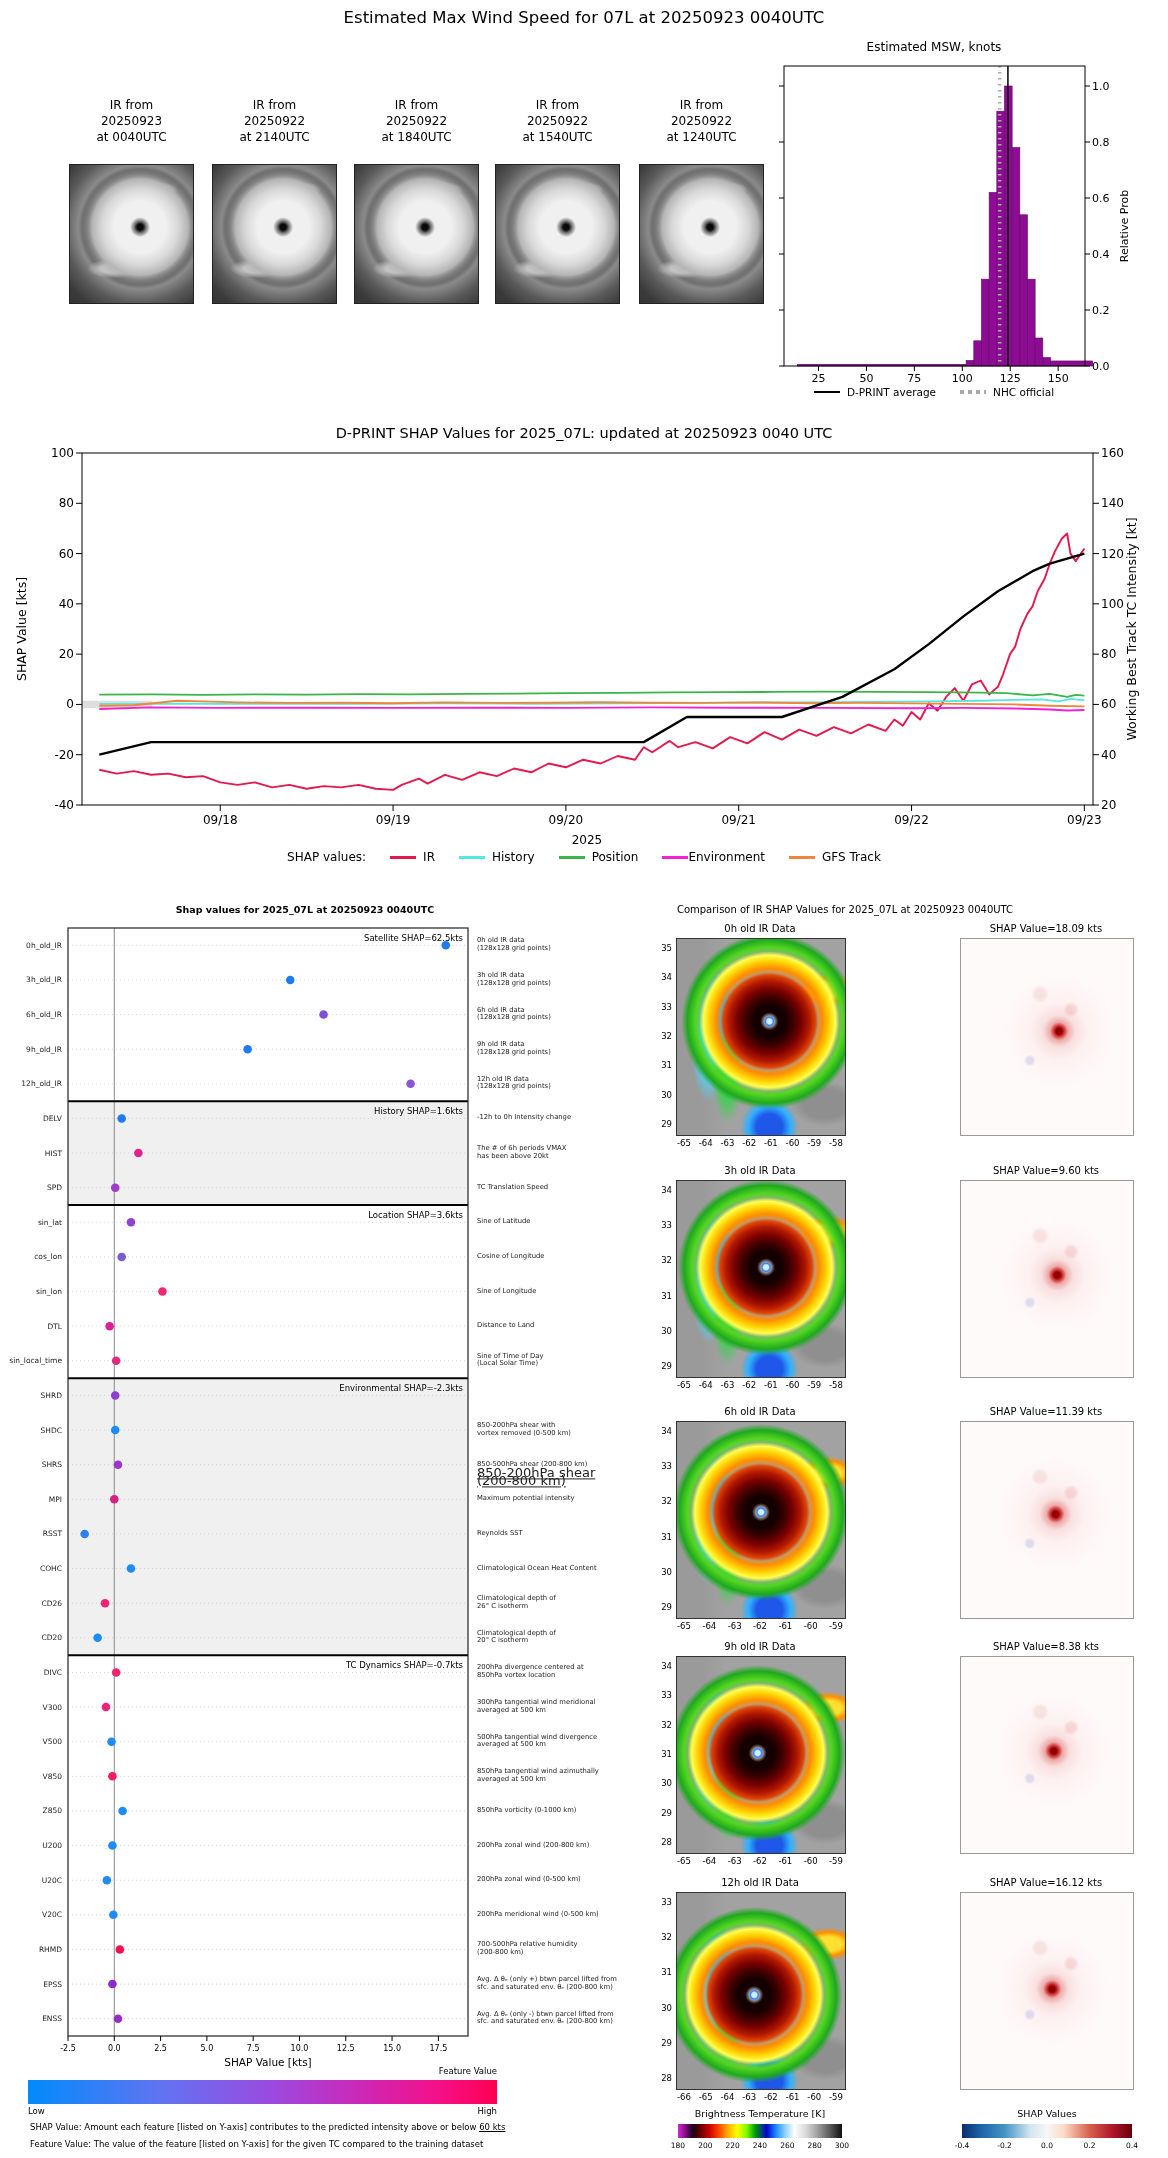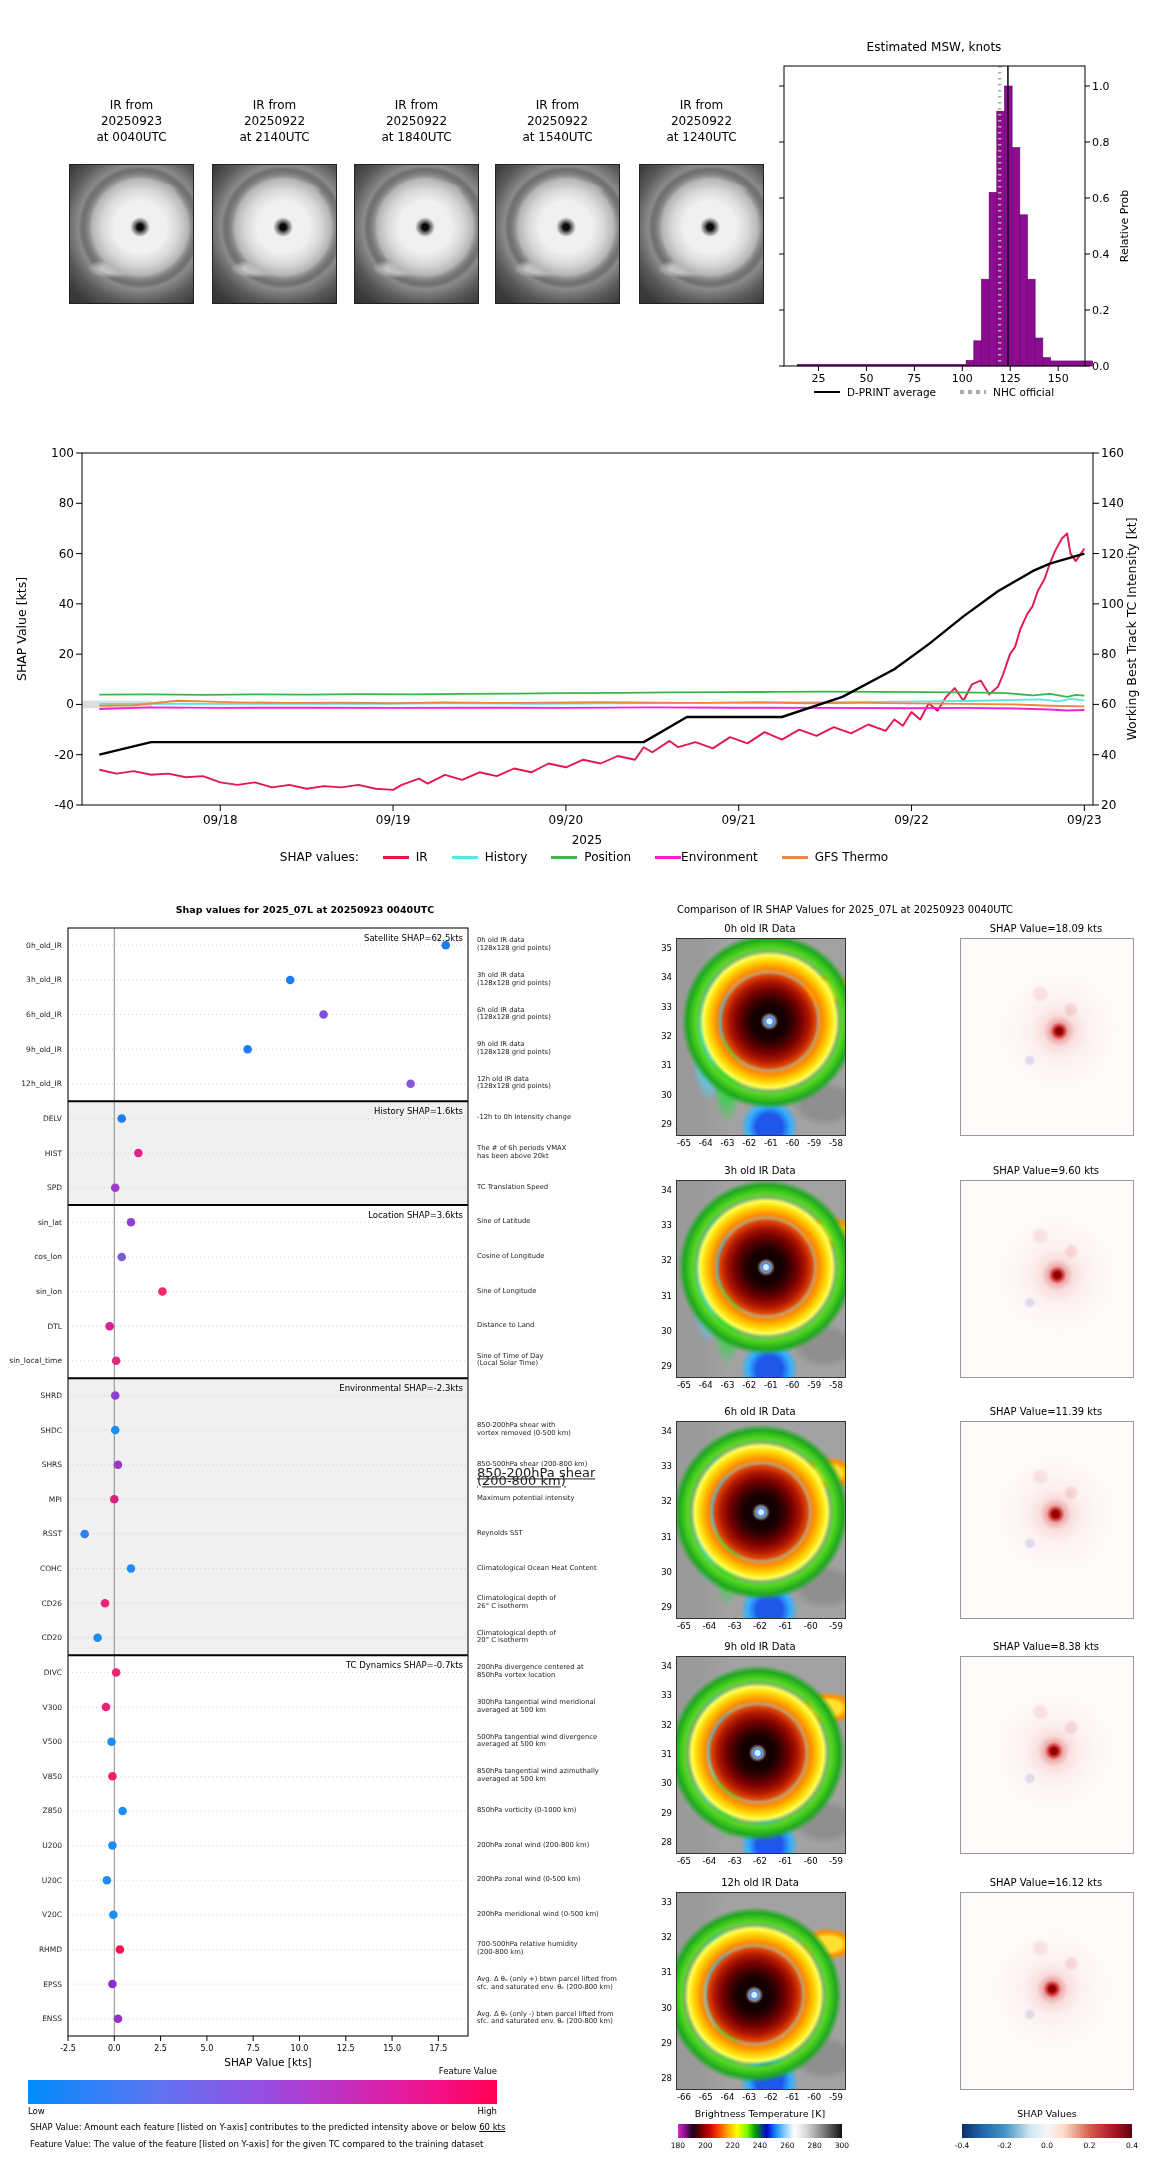--- a/index.html
+++ b/index.html
@@ -36,20 +36,21 @@
     radial-gradient(circle at 46% 28%, rgba(230,170,170,.3) 0 5px, transparent 9px);}
   .cbar-feature{background:linear-gradient(90deg,#008bfb 0%,#5f74f2 28%,#9b4ae0 52%,#cf26b4 72%,#f50f86 88%,#ff0051 100%);}
   .cbar-bt{background:linear-gradient(90deg,#d627d6 0%,#7a0c7a 5%,#1a001a 9%,#5c0000 13%,#c80000 19%,#ff4500 25%,#ffa500 30%,#ffff00 36%,#7cfc00 42%,#00a000 47%,#0000cd 54%,#1e90ff 60%,#87cefa 65%,#ffffff 71%,#d9d9d9 78%,#a0a0a0 85%,#606060 92%,#101010 100%);}
   .cbar-shap{background:linear-gradient(90deg,#08306b 0%,#2166ac 12%,#4393c3 25%,#d1e5f0 40%,#f7f7f7 50%,#fddbc7 60%,#d6604d 75%,#b2182b 88%,#67000d 100%);}
 </style>
 </head>
 <body>
 
 <div id="canvas">
 
+  <div class="abs ctr" style="left:0;top:8px;width:1168px;font-size:16.5px;">Estimated Max Wind Speed for 07L at 20250923 0040UTC</div>
 
   <div class="abs ctr" style="left:740px;top:40px;width:388px;font-size:12px;">Estimated MSW, knots</div>
   <svg id="hist-svg" class="abs" style="left:740px;top:40px;" width="428" height="344">
       <rect x="57.4203821656051" y="324.32" width="168.71337579617833" height="1.6800000000000068" fill="#8e0c94" stroke="#5c0763" stroke-width="0.6"></rect>
       <rect x="226.13375796178343" y="320.4" width="7.668789808917211" height="5.600000000000023" fill="#8e0c94" stroke="#5c0763" stroke-width="0.6"></rect>
       <rect x="233.80254777070064" y="300.8" width="7.668789808917182" height="25.19999999999999" fill="#8e0c94" stroke="#5c0763" stroke-width="0.6"></rect>
       <rect x="241.47133757961782" y="239.2" width="7.668789808917211" height="86.80000000000001" fill="#8e0c94" stroke="#5c0763" stroke-width="0.6"></rect>
       <rect x="249.14012738853503" y="152.4" width="7.668789808917182" height="173.6" fill="#8e0c94" stroke="#5c0763" stroke-width="0.6"></rect>
       <rect x="256.8089171974522" y="71.19999999999999" width="7.668789808917211" height="254.8" fill="#8e0c94" stroke="#5c0763" stroke-width="0.6"></rect>
       <rect x="264.4777070063694" y="46" width="7.668789808917154" height="280" fill="#8e0c94" stroke="#5c0763" stroke-width="0.6"></rect>
@@ -99,20 +100,21 @@
     <span style="display:flex;align-items:center;gap:7px;">
       <span class="leg-solid"></span>
       <span>D-PRINT average</span>
     </span>
     <span style="display:flex;align-items:center;gap:7px;">
       <span class="leg-dotted"></span>
       <span>NHC official</span>
     </span>
   </div>
 
+  <div class="abs ctr" style="left:0;top:425px;width:1168px;font-size:14.5px;">D-PRINT SHAP Values for 2025_07L: updated at 20250923 0040 UTC</div>
   <svg id="ts-svg" class="abs" style="left:0;top:420px;" width="1168" height="440">
       <rect x="82" y="280.65714285714284" width="70" height="7.5428571428571445" fill="#dedede"></rect>
       <polyline points="99.3,349.8 116.6,353.6 133.8,351.1 151.1,354.8 168.4,353.6 185.7,357.3 203.0,356.1 220.3,362.4 237.5,364.9 254.8,362.4 272.1,367.4 289.4,364.9 306.7,368.7 323.9,366.1 341.2,367.4 358.5,364.9 375.8,368.7 393.1,369.9 401.7,364.9 419.0,358.6 427.6,363.6 444.9,354.8 462.2,359.9 479.5,352.3 496.8,356.1 514.1,348.5 531.3,352.3 548.6,343.5 565.9,347.3 583.2,339.7 600.5,343.5 617.7,336.0 635.0,339.7 643.7,327.2 652.3,332.2 669.6,320.9 678.2,327.2 695.5,322.1 712.8,328.4 730.1,317.1 747.4,323.4 764.6,312.1 781.9,319.6 799.2,309.6 816.5,315.9 833.8,307.1 851.1,313.3 868.3,304.5 885.6,310.8 894.3,299.5 902.9,305.8 911.5,292.0 920.2,299.5 928.8,283.2 937.5,290.7 946.1,276.9 954.7,268.1 963.4,280.7 972.0,264.3 980.7,260.5 989.3,274.4 997.9,266.8 1003.1,254.3 1010.0,234.1 1015.2,226.6 1020.4,209.0 1027.3,193.9 1032.5,186.4 1037.7,171.3 1044.6,158.7 1049.8,143.6 1055.0,131.1 1061.9,118.5 1067.1,113.5 1070.5,133.6 1075.7,141.1 1079.2,136.1 1084.4,128.5" fill="none" stroke="#e3194e" stroke-width="1.9" stroke-linejoin="round"></polyline>
       <polyline points="99.3,283.9 185.7,283.7 272.1,283.9 358.5,283.7 444.9,283.4 531.3,283.7 617.7,283.2 704.2,282.9 790.6,282.4 877.0,281.9 928.8,281.4 980.7,280.7 1015.2,279.9 1041.2,279.4 1058.4,281.4 1070.5,278.9 1084.4,280.4" fill="none" stroke="#55e8e0" stroke-width="1.9" stroke-linejoin="round"></polyline>
       <polyline points="99.3,274.6 151.1,274.4 203.0,274.9 254.8,274.4 306.7,274.6 358.5,274.1 410.4,274.4 462.2,273.9 514.1,273.6 565.9,273.1 617.7,272.9 669.6,272.4 721.4,272.1 773.3,271.9 825.1,271.6 877.0,271.9 928.8,272.1 980.7,272.6 1006.6,273.1 1032.5,275.4 1049.8,273.9 1067.1,276.9 1075.7,274.9 1084.4,275.6" fill="none" stroke="#3bb54a" stroke-width="1.9" stroke-linejoin="round"></polyline>
       <polyline points="99.3,289.0 151.1,287.4 220.3,287.9 306.7,287.7 393.1,287.9 479.5,287.7 565.9,287.9 652.3,287.4 738.7,287.7 825.1,287.9 911.5,288.2 963.4,287.9 1015.2,288.5 1049.8,289.5 1067.1,290.5 1084.4,290.0" fill="none" stroke="#f320d6" stroke-width="1.9" stroke-linejoin="round"></polyline>
       <polyline points="99.3,285.7 133.8,285.2 177.1,280.7 203.0,281.4 237.5,282.4 289.4,282.9 341.2,282.7 393.1,283.2 444.9,282.4 496.8,282.9 548.6,282.7 600.5,282.2 652.3,282.7 704.2,282.9 756.0,282.4 807.8,283.2 859.7,282.9 911.5,283.4 963.4,283.9 1015.2,284.4 1049.8,285.7 1084.4,286.4" fill="none" stroke="#f0863c" stroke-width="1.9" stroke-linejoin="round"></polyline>
       <polyline points="99.3,334.7 151.1,322.1 643.7,322.1 686.9,297.0 781.9,297.0 842.4,276.9 894.3,249.2 928.8,224.1 963.4,196.4 997.9,171.3 1032.5,151.2 1049.8,143.6 1084.4,133.6" fill="none" stroke="#000000" stroke-width="2.4" stroke-linejoin="round"></polyline>
       <rect x="82" y="33" width="1011" height="352" fill="none" stroke="#000" stroke-width="1"></rect>
       <line x1="82" x2="76" y1="385" y2="385" stroke="#000"></line>
@@ -176,21 +178,21 @@
       <span style="display: flex; align-items: center; gap: 7px;">
         <span style="display: inline-block; width: 26px; height: 3px; background: rgb(59, 181, 74);"></span>
         <span>Position</span>
       </span>
       <span style="display: flex; align-items: center; ">
         <span style="display: inline-block; width: 26px; height: 3px; background: rgb(243, 32, 214);"></span>
         <span>Environment</span>
       </span>
       <span style="display: flex; align-items: center; gap: 7px;">
         <span style="display: inline-block; width: 26px; height: 3px; background: rgb(240, 134, 60);"></span>
-        <span>GFS Thermo</span>
+        <span>GFS Track</span>
       </span>
     </div>
 
   <div class="abs ctr" style="left:20px;top:904px;width:570px;font-size:9.5px;font-weight:bold;">Shap values for 2025_07L at 20250923 0040UTC</div>
   <svg id="dp-svg" class="abs" style="left:0;top:925px;" width="500" height="1145">
       <rect x="68" y="176.125" width="400" height="103.875" fill="#f0f0f0"></rect>
       <rect x="68" y="453.125" width="400" height="277" fill="#f0f0f0"></rect>
       <line x1="114.29629629629629" x2="114.29629629629629" y1="3" y2="1111" stroke="#8a8a8a" stroke-width="1"></line>
       <text x="463" y="16" font-size="8.5" text-anchor="end" fill="#000">Satellite SHAP=62.5kts</text>
       <line x1="68" x2="468" y1="20.3125" y2="20.3125" stroke="#cccccc" stroke-width="0.8" stroke-dasharray="1,3"></line>

